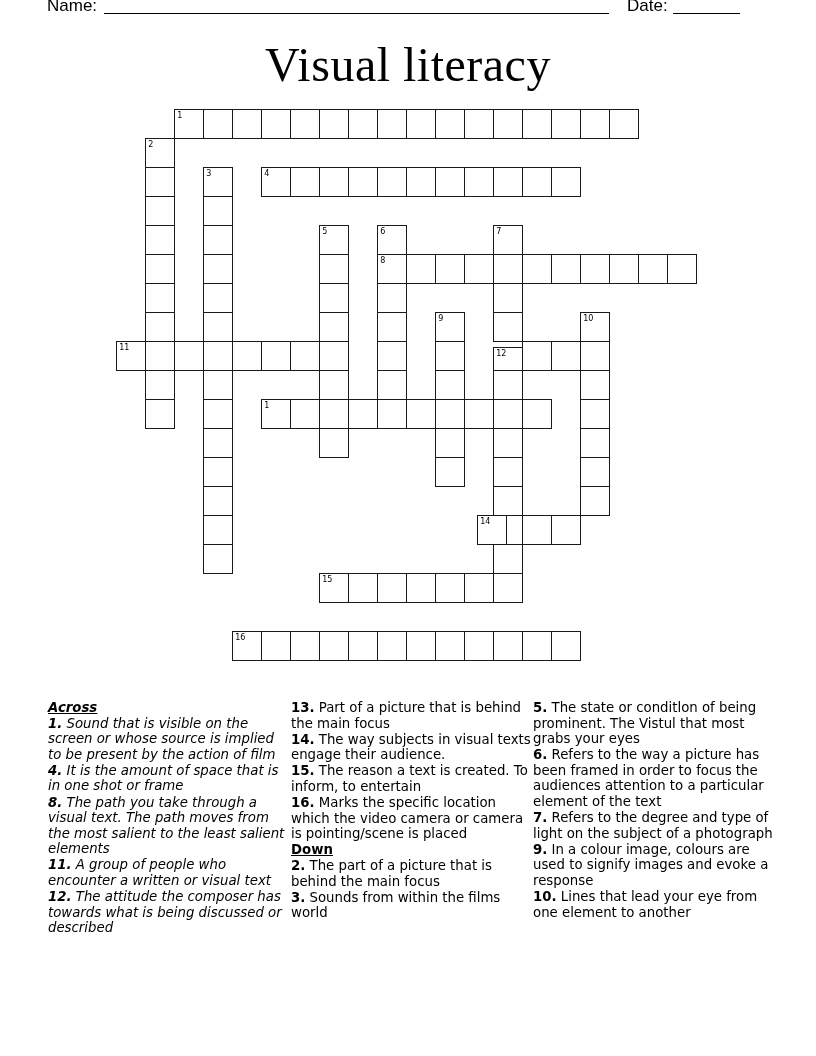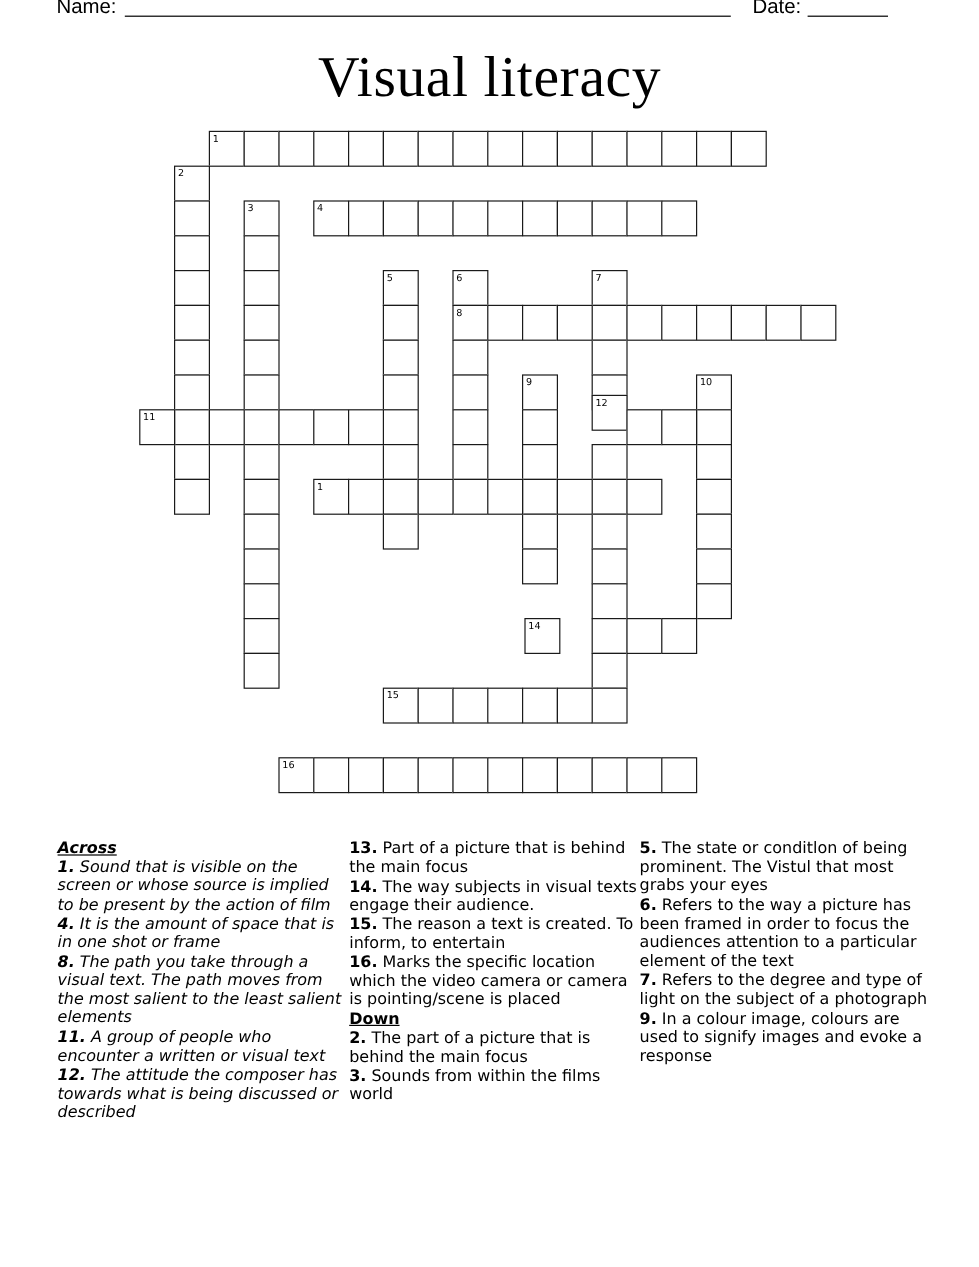--- a/index.html
+++ b/index.html
@@ -113,21 +113,21 @@
     <div class="cell" style="left: 378px; top: 313px;"></div>
     <div class="cell" style="left: 378px; top: 342px;"></div>
     <div class="cell" style="left: 378px; top: 371px;"></div>
     <div class="cell" style="left: 378px; top: 400px;"></div>
     <div class="cell" style="left: 494px; top: 226px;">
       <span class="cell-num">7</span>
     </div>
     <div class="cell" style="left: 494px; top: 255px;"></div>
     <div class="cell" style="left: 494px; top: 284px;"></div>
     <div class="cell" style="left: 494px; top: 313px;"></div>
-    <div class="cell" style="left: 494px; top: 330px;">
+    <div class="cell" style="left: 494px; top: 348px;">
       <span class="cell-num">12</span>
     </div>
     <div class="cell" style="left: 494px; top: 371px;"></div>
     <div class="cell" style="left: 494px; top: 400px;"></div>
     <div class="cell" style="left: 494px; top: 429px;"></div>
     <div class="cell" style="left: 494px; top: 458px;"></div>
     <div class="cell" style="left: 494px; top: 487px;"></div>
     <div class="cell" style="left: 494px; top: 516px;"></div>
     <div class="cell" style="left: 494px; top: 545px;"></div>
     <div class="cell" style="left: 494px; top: 574px;"></div>
@@ -167,21 +167,21 @@
     <div class="cell" style="left: 523px; top: 342px;"></div>
     <div class="cell" style="left: 552px; top: 342px;"></div>
     <div class="cell" style="left: 262px; top: 400px;">
       <span class="cell-num">1</span>
     </div>
     <div class="cell" style="left: 291px; top: 400px;"></div>
     <div class="cell" style="left: 349px; top: 400px;"></div>
     <div class="cell" style="left: 407px; top: 400px;"></div>
     <div class="cell" style="left: 465px; top: 400px;"></div>
     <div class="cell" style="left: 523px; top: 400px;"></div>
-    <div class="cell" style="left: 438px; top: 516px;">
+    <div class="cell" style="left: 478px; top: 516px;">
       <span class="cell-num">14</span>
     </div>
     <div class="cell" style="left: 523px; top: 516px;"></div>
     <div class="cell" style="left: 552px; top: 516px;"></div>
     <div class="cell" style="left: 320px; top: 574px;">
       <span class="cell-num">15</span>
     </div>
     <div class="cell" style="left: 349px; top: 574px;"></div>
     <div class="cell" style="left: 378px; top: 574px;"></div>
     <div class="cell" style="left: 407px; top: 574px;"></div>
@@ -220,13 +220,14 @@
   <div class="clue-heading">Down</div>
   <div class="clue"><span class="clue-num">2.</span> <span>The part of a picture that is behind the main focus</span></div>
   <div class="clue"><span class="clue-num">3.</span> <span>Sounds from within the films world</span></div>
 </div>
 
 <div class="clues col3">
   <div class="clue"><span class="clue-num">5.</span> <span>The state or conditlon of being prominent. The Vistul that most grabs your eyes</span></div>
   <div class="clue"><span class="clue-num">6.</span> <span>Refers to the way a picture has been framed in order to focus the audiences attention to a particular element of the text</span></div>
   <div class="clue"><span class="clue-num">7.</span> <span>Refers to the degree and type of light on the subject of a photograph</span></div>
   <div class="clue"><span class="clue-num">9.</span> <span>In a colour image, colours are used to signify images and evoke a response</span></div>
+  <div class="clue"><span class="clue-num">10.</span> <span>Lines that lead your eye from one element to another</span></div>
 </div>
 
 </body></html>

